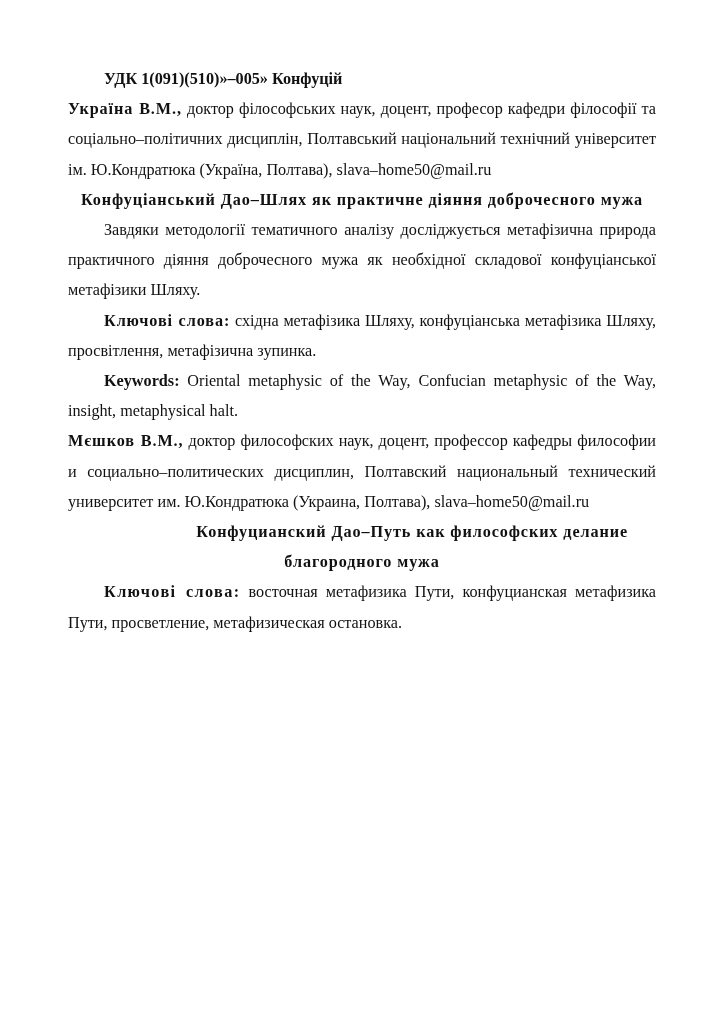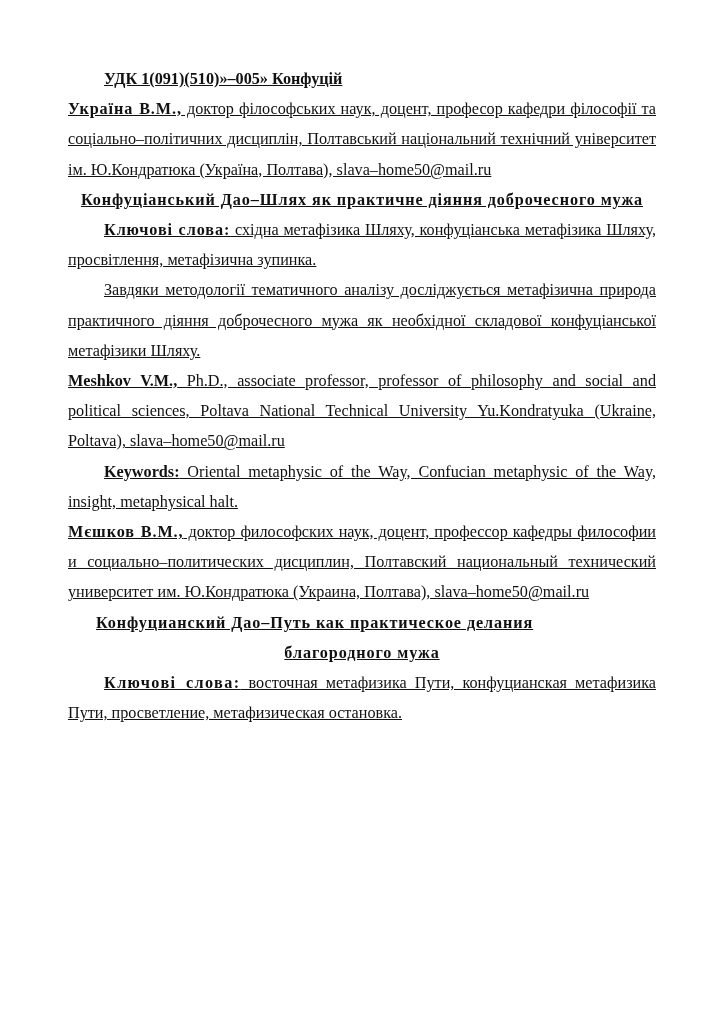--- a/index.html
+++ b/index.html
@@ -6,50 +6,48 @@
   body { width: 724px; height: 1024px; overflow: hidden; position: relative; }
   .page {
     position: absolute;
     left: 68px;
     top: 64px;
     width: 588px;
     font-family: "Liberation Serif", "DejaVu Serif", serif;
     font-size: 16.2px;
     line-height: 30.2px;
     color: #111111;
-    text-decoration: underline;
   }
   .p { margin: 0; text-align: justify; text-align-last: left; }
   .indent { text-indent: 36px; }
-  .center { text-align: left; text-align-last: center; }
+  .center { text-align: right; text-align-last: center; }
   .b { font-weight: bold; }
   .spaced { letter-spacing: 0.9px; }
   .spaced-wide { letter-spacing: 1.4px; }
 </style>
 </head>
 <body>
 
 <div class="page">
 
   <p class="p indent b">УДК 1(091)(510)»–005» Конфуцій</p>
 
   <p class="p"><span class="b spaced">Україна В.М.,</span><span> доктор філософських наук, доцент, професор кафедри філософії та соціально–політичних дисциплін, Полтавський національний технічний університет ім. Ю.Кондратюка (Україна, Полтава), slava–home50@mail.ru</span></p>
 
   <p class="p center b spaced">Конфуціанський Дао–Шлях як практичне діяння доброчесного мужа</p>
 
+  <p class="p indent">Завдяки методології тематичного аналізу досліджується метафізична природа практичного діяння доброчесного мужа як необхідної складової конфуціанської метафізики Шляху.</p>
+
   <p class="p indent"><span class="b spaced">Ключові слова:</span><span> східна метафізика Шляху, конфуціанська метафізика Шляху, просвітлення, метафізична зупинка.</span></p>
 
-  <p class="p indent">Завдяки методології тематичного аналізу досліджується метафізична природа практичного діяння доброчесного мужа як необхідної складової конфуціанської метафізики Шляху.</p>
-
-  <p class="p"><span class="b">Meshkov V.M.,</span><span> Ph.D., associate professor, professor of philosophy and social and political sciences, Poltava National Technical University Yu.Kondratyuka (Ukraine, Poltava), slava–home50@mail.ru</span></p>
 
 
 
   <p class="p indent"><span class="b">Keywords:</span><span> Oriental metaphysic of the Way, Confucian metaphysic of the Way, insight, metaphysical halt.</span></p>
 
   <p class="p"><span class="b spaced">Мєшков В.М.,</span><span> доктор философских наук, доцент, профессор кафедры философии и социально–политических дисциплин, Полтавский национальный технический университет им. Ю.Кондратюка (Украина, Полтава), slava–home50@mail.ru</span></p>
 
-  <p class="p center b spaced" style="padding: 0 28px;">Конфуцианский Дао–Путь как практическое делания благородного мужа</p>
+  <p class="p center b spaced" style="padding: 0 28px;">Конфуцианский Дао–Путь как философских делание благородного мужа</p>
 
 
   <p class="p indent"><span class="b spaced-wide">Ключові слова:</span><span> восточная метафизика Пути, конфуцианская метафизика Пути, просветление, метафизическая остановка.</span></p>
 
 </div>
 
 </body></html>

